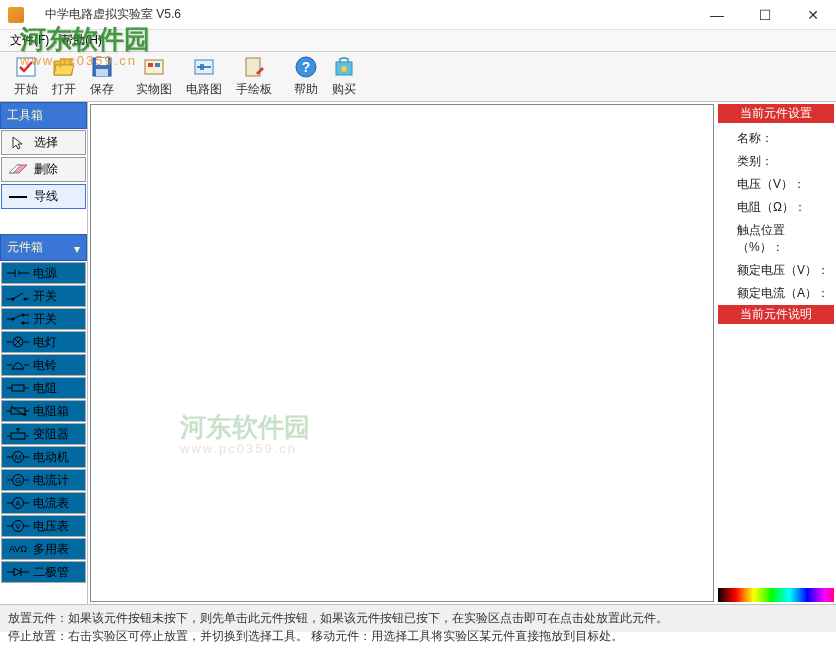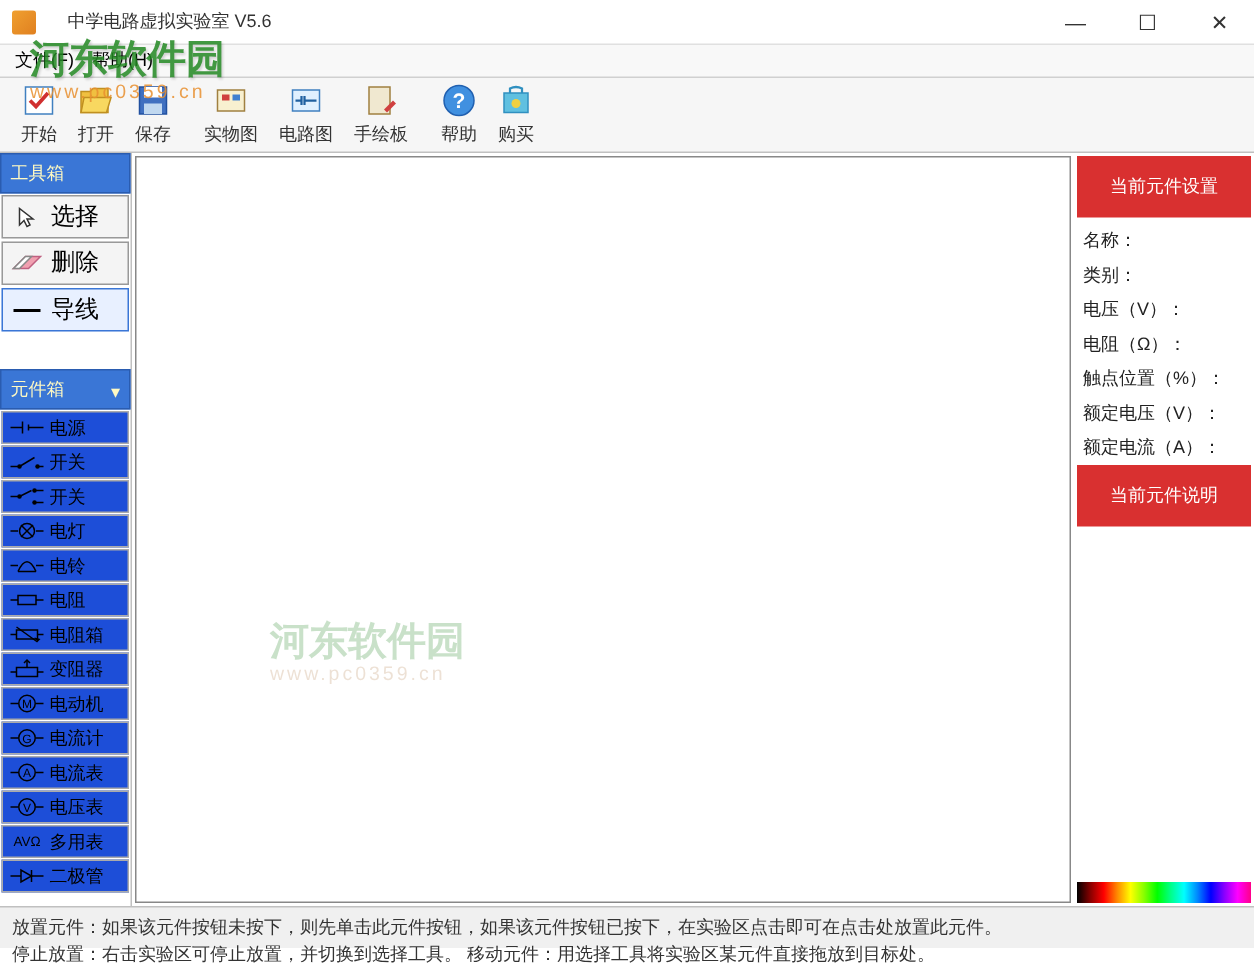--- a/index.html
+++ b/index.html
@@ -19,30 +19,30 @@
 .watermark2 .wm-sub { font-size: 13px; color: #ccaa88; letter-spacing: 2px; margin-top: -4px; }
 .toolbar { height: 50px; background: #f6f6f6; border-bottom: 1px solid #c0c0c0; display: flex; align-items: center; padding: 2px 8px; gap: 2px; }
 .toolbar .tb-btn { display: flex; flex-direction: column; align-items: center; padding: 2px 6px; cursor: pointer; gap: 2px; }
 .toolbar .tb-icon { width: 24px; height: 24px; }
 .toolbar .tb-label { font-size: 12px; color: #333; }
 .toolbar .sep { width: 6px; }
 .main { display: flex; height: calc(100% - 30px - 22px - 50px - 44px); }
 .left-panel { width: 88px; display: flex; flex-direction: column; border-right: 1px solid #c0c0c0; }
 .panel-header { background: #3a76d6; color: #fef9c3; padding: 4px 6px; font-size: 12px; text-align: left; border: 1px solid #2a5cb0; }
 .panel-header.with-arrow { display: flex; justify-content: space-between; align-items: flex-end; }
-.tool-btn { display: flex; align-items: center; gap: 4px; padding: 3px 4px; border: 1px solid #999; background: #f4f4f4; cursor: pointer; margin: 1px; font-size: 16px; }
+.tool-btn { display: flex; align-items: center; gap: 4px; padding: 3px 4px; border: 1px solid #999; background: #f4f4f4; cursor: pointer; margin: 1px; font-size: 12px; }
 .tool-btn.selected { border: 1px solid #3a76d6; background: #e8f0ff; }
 .tool-btn .tool-icon { width: 24px; height: 14px; display: flex; align-items: center; justify-content: center; }
-.comp-btn { display: flex; align-items: center; gap: 2px; padding: 6px 3px; border: 1px solid #aaa; background: #1d4ed8; cursor: pointer; margin: 1px; font-size: 12px; height: 22px; }
+.comp-btn { display: flex; align-items: center; gap: 2px; padding: 6px 3px; border: 1px solid #aaa; background: #0369a1; cursor: pointer; margin: 1px; font-size: 12px; height: 22px; }
 .comp-btn .comp-icon { width: 26px; height: 14px; display: flex; align-items: center; justify-content: center; font-size: 10px; }
 .spacer { height: 24px; }
 .canvas { flex: 1; background: #fff; border: 1px solid #888; margin: 2px; }
 .right-panel { width: 120px; display: flex; flex-direction: column; padding: 2px; }
-.prop-header { background: #d93030; color: #fff; padding: 12px 0; text-align: center; font-size: 12px; margin-bottom: 4px; }
-.prop-row { padding: 3px 4px; font-size: 12px; color: #222; }
+.prop-header { background: #d93030; color: #fff; padding: 1px 0; text-align: center; font-size: 12px; margin-bottom: 4px; }
+.prop-row { padding: 3px 4px; font-size: 12px; color: #222; margin-left: 15px; }
 .color-bar { height: 14px; background: linear-gradient(to right, #000, #800, #f00, #f80, #ff0, #8f0, #0f0, #0f8, #0ff, #08f, #00f, #80f, #f0f, #f08); margin-top: auto; }
 .statusbar { height: 28px; background: #f0f0f0; border-top: 1px solid #c0c0c0; padding: 4px 8px; font-size: 12px; color: #333; line-height: 1.5; }
 svg { display: block; }
 </style>
 </head>
 <body>
 
 <div class="titlebar">
   <div class="icon"></div>
   <div class="title">中学电路虚拟实验室 V5.6</div>

